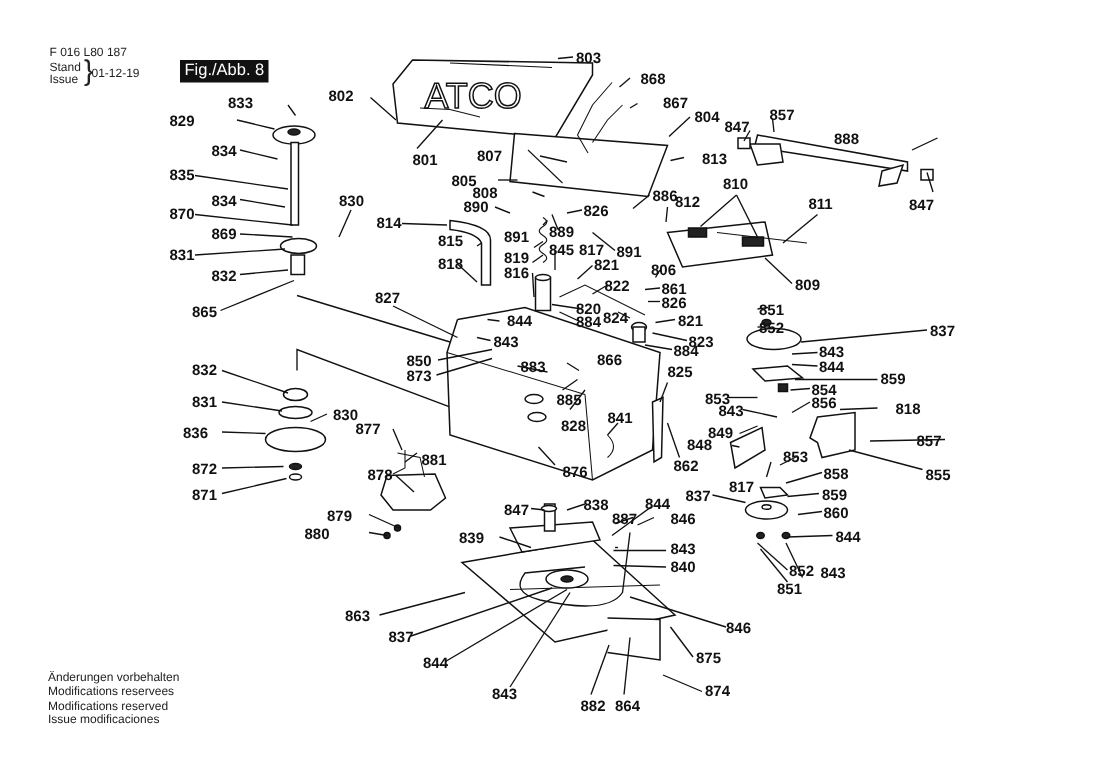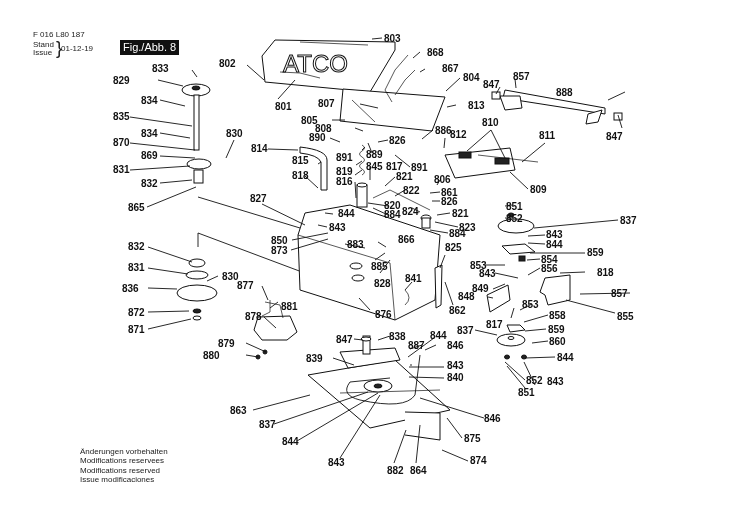--- a/index.html
+++ b/index.html
@@ -6,21 +6,21 @@
   body { width:730px; height:516px; position:relative; overflow:hidden;
          font-family:"Liberation Sans", sans-serif; color:#111; }
   .hdr { position:absolute; font-size:8px; color:#222; line-height:9px; }
   #docnum { left:33px; top:30px; }
   #stand { left:33px; top:40px; }
   #issue { left:33px; top:48px; }
   #brace { position:absolute; left:56px; top:38px; font-size:19px; line-height:19px; color:#222; }
   #date { left:61px; top:44px; }
   #fig { position:absolute; left:99px; top:40px; background:#111; color:#fff;
          font-weight:normal; font-size:11px; padding:1px 3px; line-height:13px;margin-left:21px; }
-  #notes { position:absolute; left:32px; top:447px; font-size:8px; line-height:9.4px; color:#222;margin-left:48px; }
+  #notes { position:absolute; left:32px; top:447px; font-size:8px; line-height:9.4px; color:#222; }
   svg { position:absolute; left:0; top:0; }
   .lbl { font-family:"Liberation Sans", sans-serif; font-weight:bold; font-size:10px; fill:#111; }
   .ln { stroke:#111; stroke-width:0.9; fill:none; }
   .part { stroke:#111; stroke-width:1; fill:#fff; }
   .partd { stroke:#111; stroke-width:1; fill:#222; }
   .thin { stroke:#111; stroke-width:0.7; fill:none; }
 </style>
 </head>
 <body>
 

